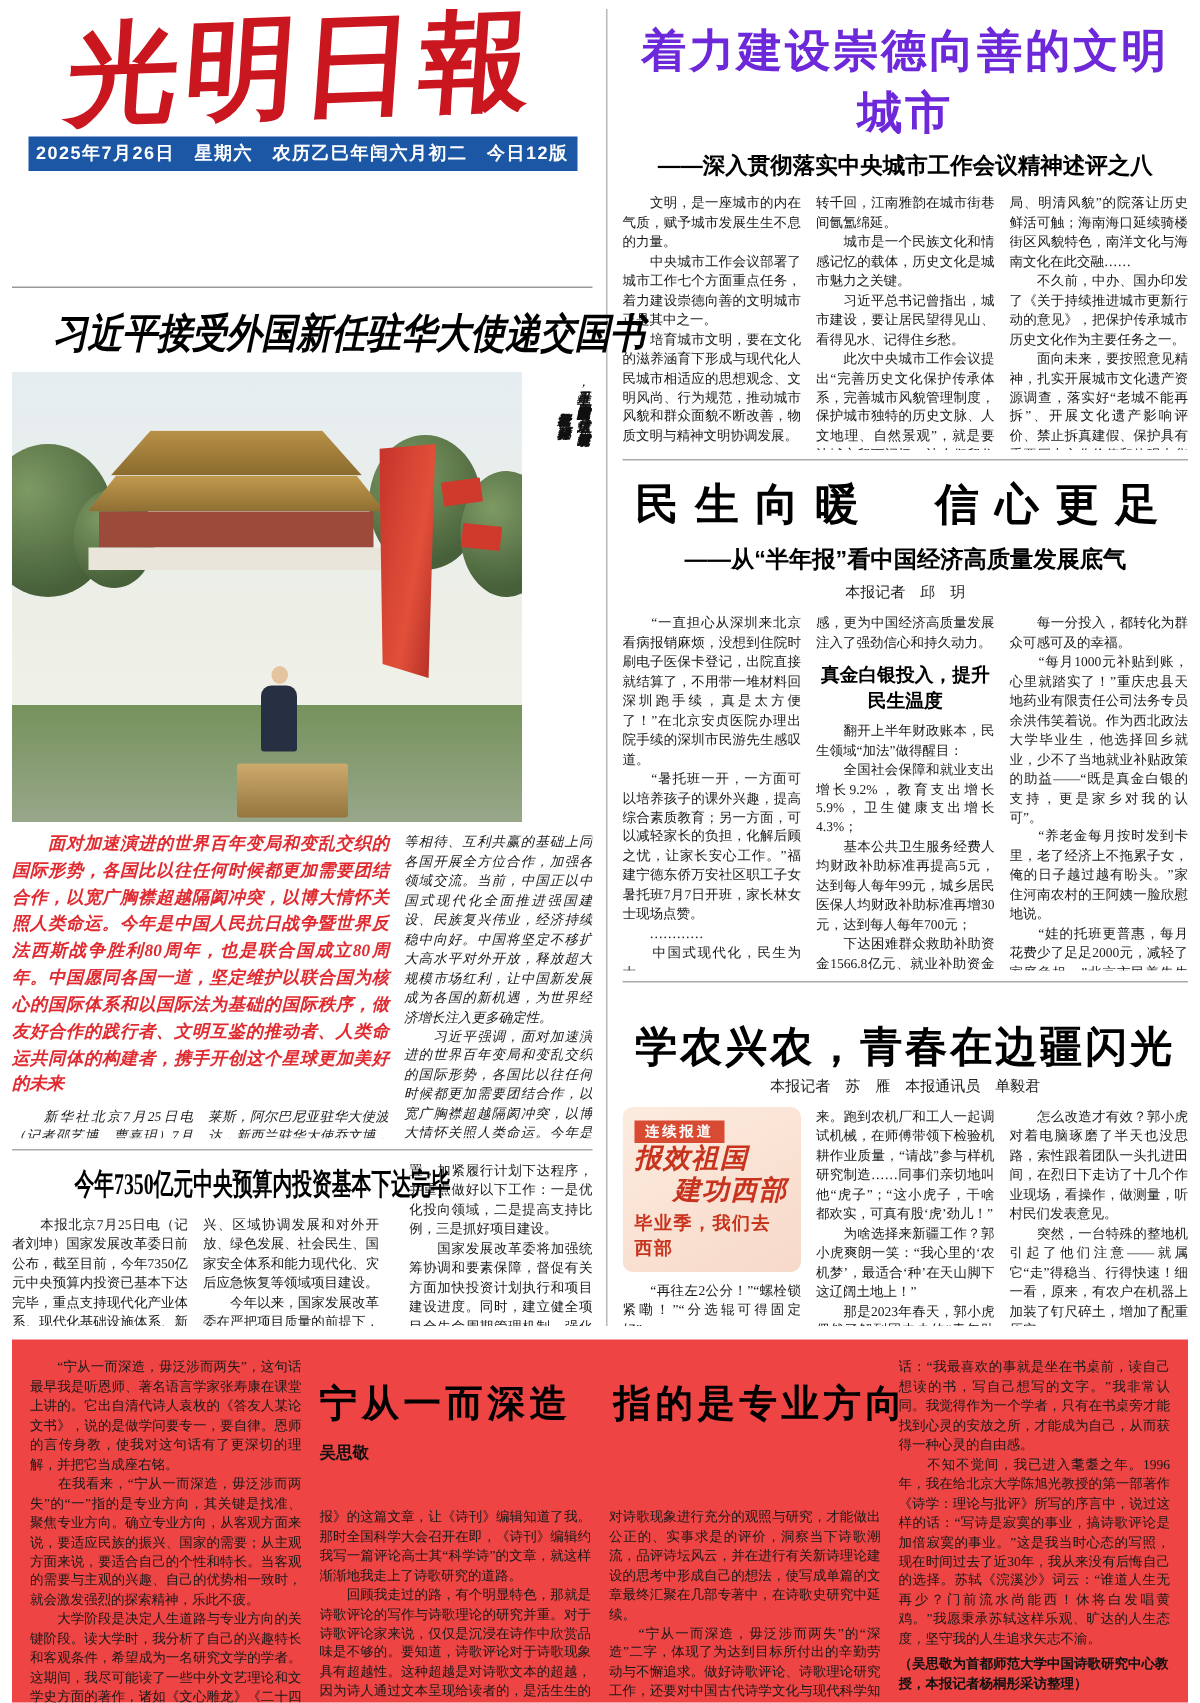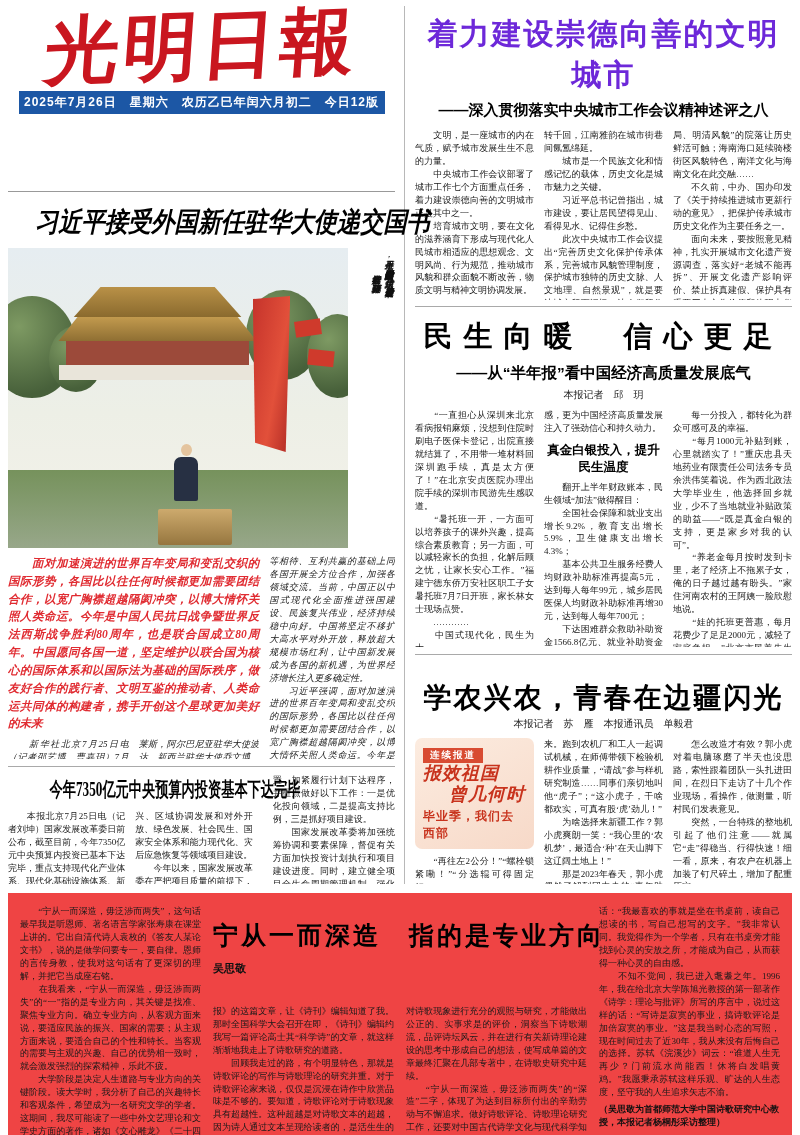--- a/index.html
+++ b/index.html
@@ -254,21 +254,21 @@
       </div>
 
       <div class="xnong">
         <div class="xn-h">学农兴农，青春在边疆闪光</div>
         <div class="byline">本报记者　苏　雁　本报通讯员　单毅君</div>
         <div class="xn-cols">
           <div class="col">
             <div class="badge">
               <span class="badge-tag">连续报道</span>
               <div class="badge-big">报效祖国</div>
-              <div class="badge-big indent">曾几何时</div>
+              <div class="badge-big indent">建功西部</div>
               <div class="badge-sub">毕业季，我们去西部</div>
             </div>
             <div class="p">　　“再往左2公分！”“螺栓锁紧嘞！”“分选辊可得固定好”……
 　　新疆石河子一家农机厂的车间里，河北小伙儿郭小虎蹲在一台辣椒收割机旁，一边凝神听“老把式”指导，一边手脚麻利地安装着器件。扞杆“吧嗒吧嗒”往下砸，他红扑扑的脸上却满是兴奋。
 　　这个夏天，郭小虎刚从江苏大学农业工程学院硕士毕业，就放弃假期，迫不及待地直奔新疆而来——他已经签约新疆农垦科学院。
 　　一到岗，他便“自加压力”地忙了起</div>
           </div>
           <div class="col">
             <div class="p">来。跑到农机厂和工人一起调试机械，在师傅带领下检验机耕作业质量，“请战”参与样机研究制造……同事们亲切地叫他“虎子”；“这小虎子，干啥都欢实，可真有股‘虎’劲儿！”
 　　为啥选择来新疆工作？郭小虎爽朗一笑：“我心里的‘农机梦’，最适合‘种’在天山脚下这辽阔土地上！”

